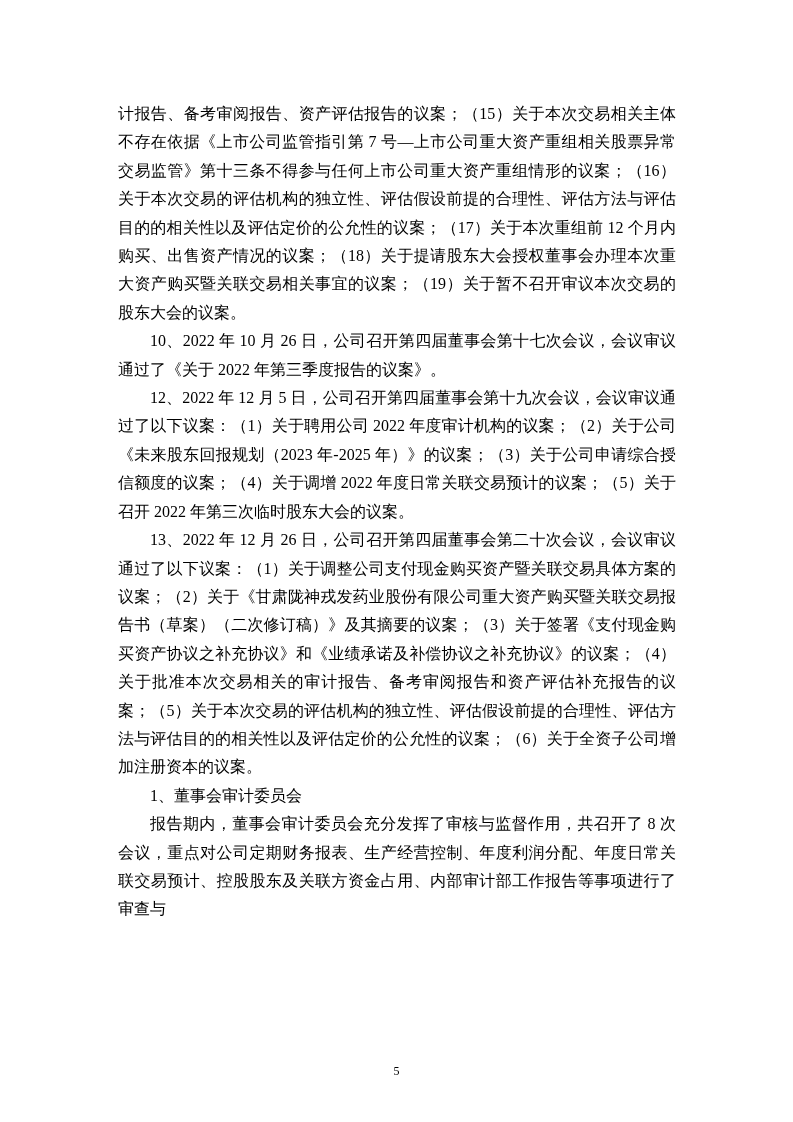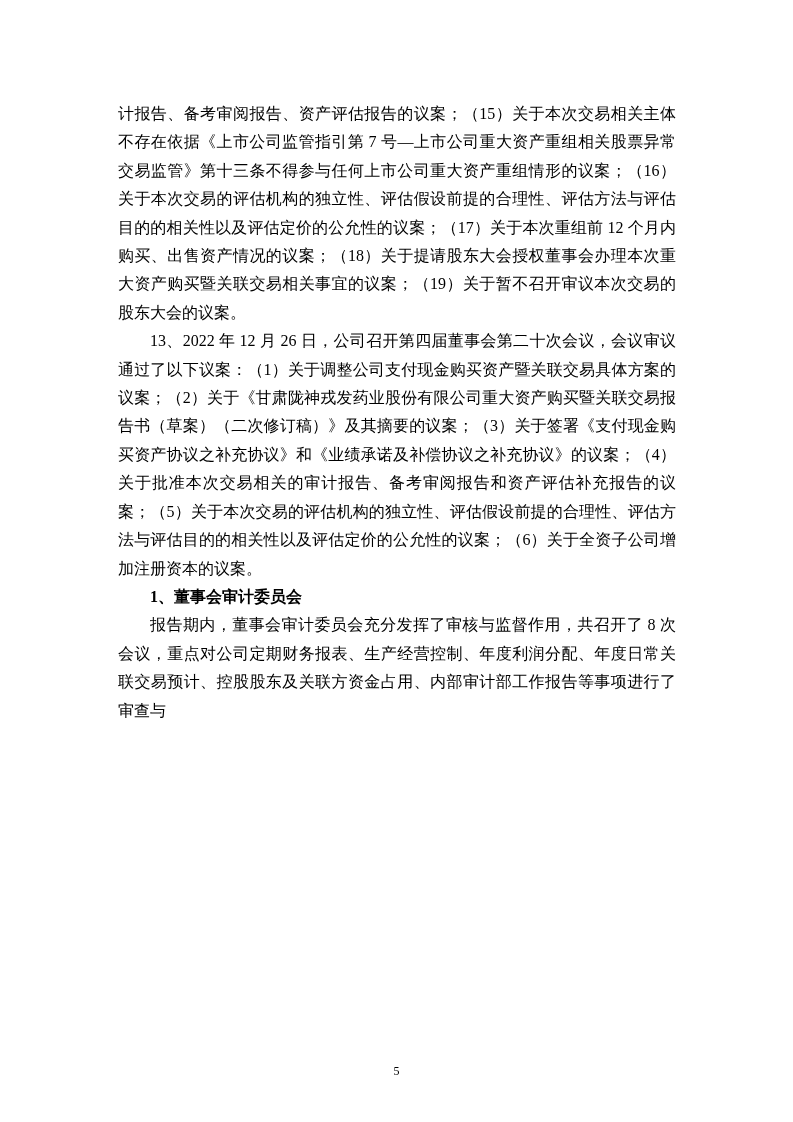--- a/index.html
+++ b/index.html
@@ -27,42 +27,44 @@
   }
   .para {
     font-size: 16px;
     line-height: 28.4px;
     text-align: justify;
     text-justify: inter-ideograph;
     word-break: break-all;
   }
   .para.indent { text-indent: 2em; }
   .para.heading { font-weight: bold; }
-  .para.subheading { font-weight: bold; }
+  .para.subheading { font-weight: normal; }
   .page-number {
     position: absolute;
     top: 1051px;
     left: 0;
     width: 793px;
     text-align: center;
     font-size: 12px;
     line-height: 16px;
   }
 </style>
 </head>
 <body>
 
 <div class="page">
 
   <div class="content">
 
     <div class="para">计报告、备考审阅报告、资产评估报告的议案；（15）关于本次交易相关主体不存在依据《上市公司监管指引第 7 号—上市公司重大资产重组相关股票异常交易监管》第十三条不得参与任何上市公司重大资产重组情形的议案；（16）关于本次交易的评估机构的独立性、评估假设前提的合理性、评估方法与评估目的的相关性以及评估定价的公允性的议案；（17）关于本次重组前 12 个月内购买、出售资产情况的议案；（18）关于提请股东大会授权董事会办理本次重大资产购买暨关联交易相关事宜的议案；（19）关于暂不召开审议本次交易的股东大会的议案。</div>
 
+    <div class="para indent">10、2022 年 10 月 26 日，公司召开第四届董事会第十七次会议，会议审议通过了《关于 2022 年第三季度报告的议案》。</div>
 
 
+    <div class="para indent">12、2022 年 12 月 5 日，公司召开第四届董事会第十九次会议，会议审议通过了以下议案：（1）关于聘用公司 2022 年度审计机构的议案；（2）关于公司《未来股东回报规划（2023 年-2025 年）》的议案；（3）关于公司申请综合授信额度的议案；（4）关于调增 2022 年度日常关联交易预计的议案；（5）关于召开 2022 年第三次临时股东大会的议案。</div>
 
     <div class="para indent">13、2022 年 12 月 26 日，公司召开第四届董事会第二十次会议，会议审议通过了以下议案：（1）关于调整公司支付现金购买资产暨关联交易具体方案的议案；（2）关于《甘肃陇神戎发药业股份有限公司重大资产购买暨关联交易报告书（草案）（二次修订稿）》及其摘要的议案；（3）关于签署《支付现金购买资产协议之补充协议》和《业绩承诺及补偿协议之补充协议》的议案；（4）关于批准本次交易相关的审计报告、备考审阅报告和资产评估补充报告的议案；（5）关于本次交易的评估机构的独立性、评估假设前提的合理性、评估方法与评估目的的相关性以及评估定价的公允性的议案；（6）关于全资子公司增加注册资本的议案。</div>
 
 
 
     <div class="para indent subheading">1、董事会审计委员会</div>
 
     <div class="para indent">报告期内，董事会审计委员会充分发挥了审核与监督作用，共召开了 8 次会议，重点对公司定期财务报表、生产经营控制、年度利润分配、年度日常关联交易预计、控股股东及关联方资金占用、内部审计部工作报告等事项进行了审查与</div>
 
   </div>

